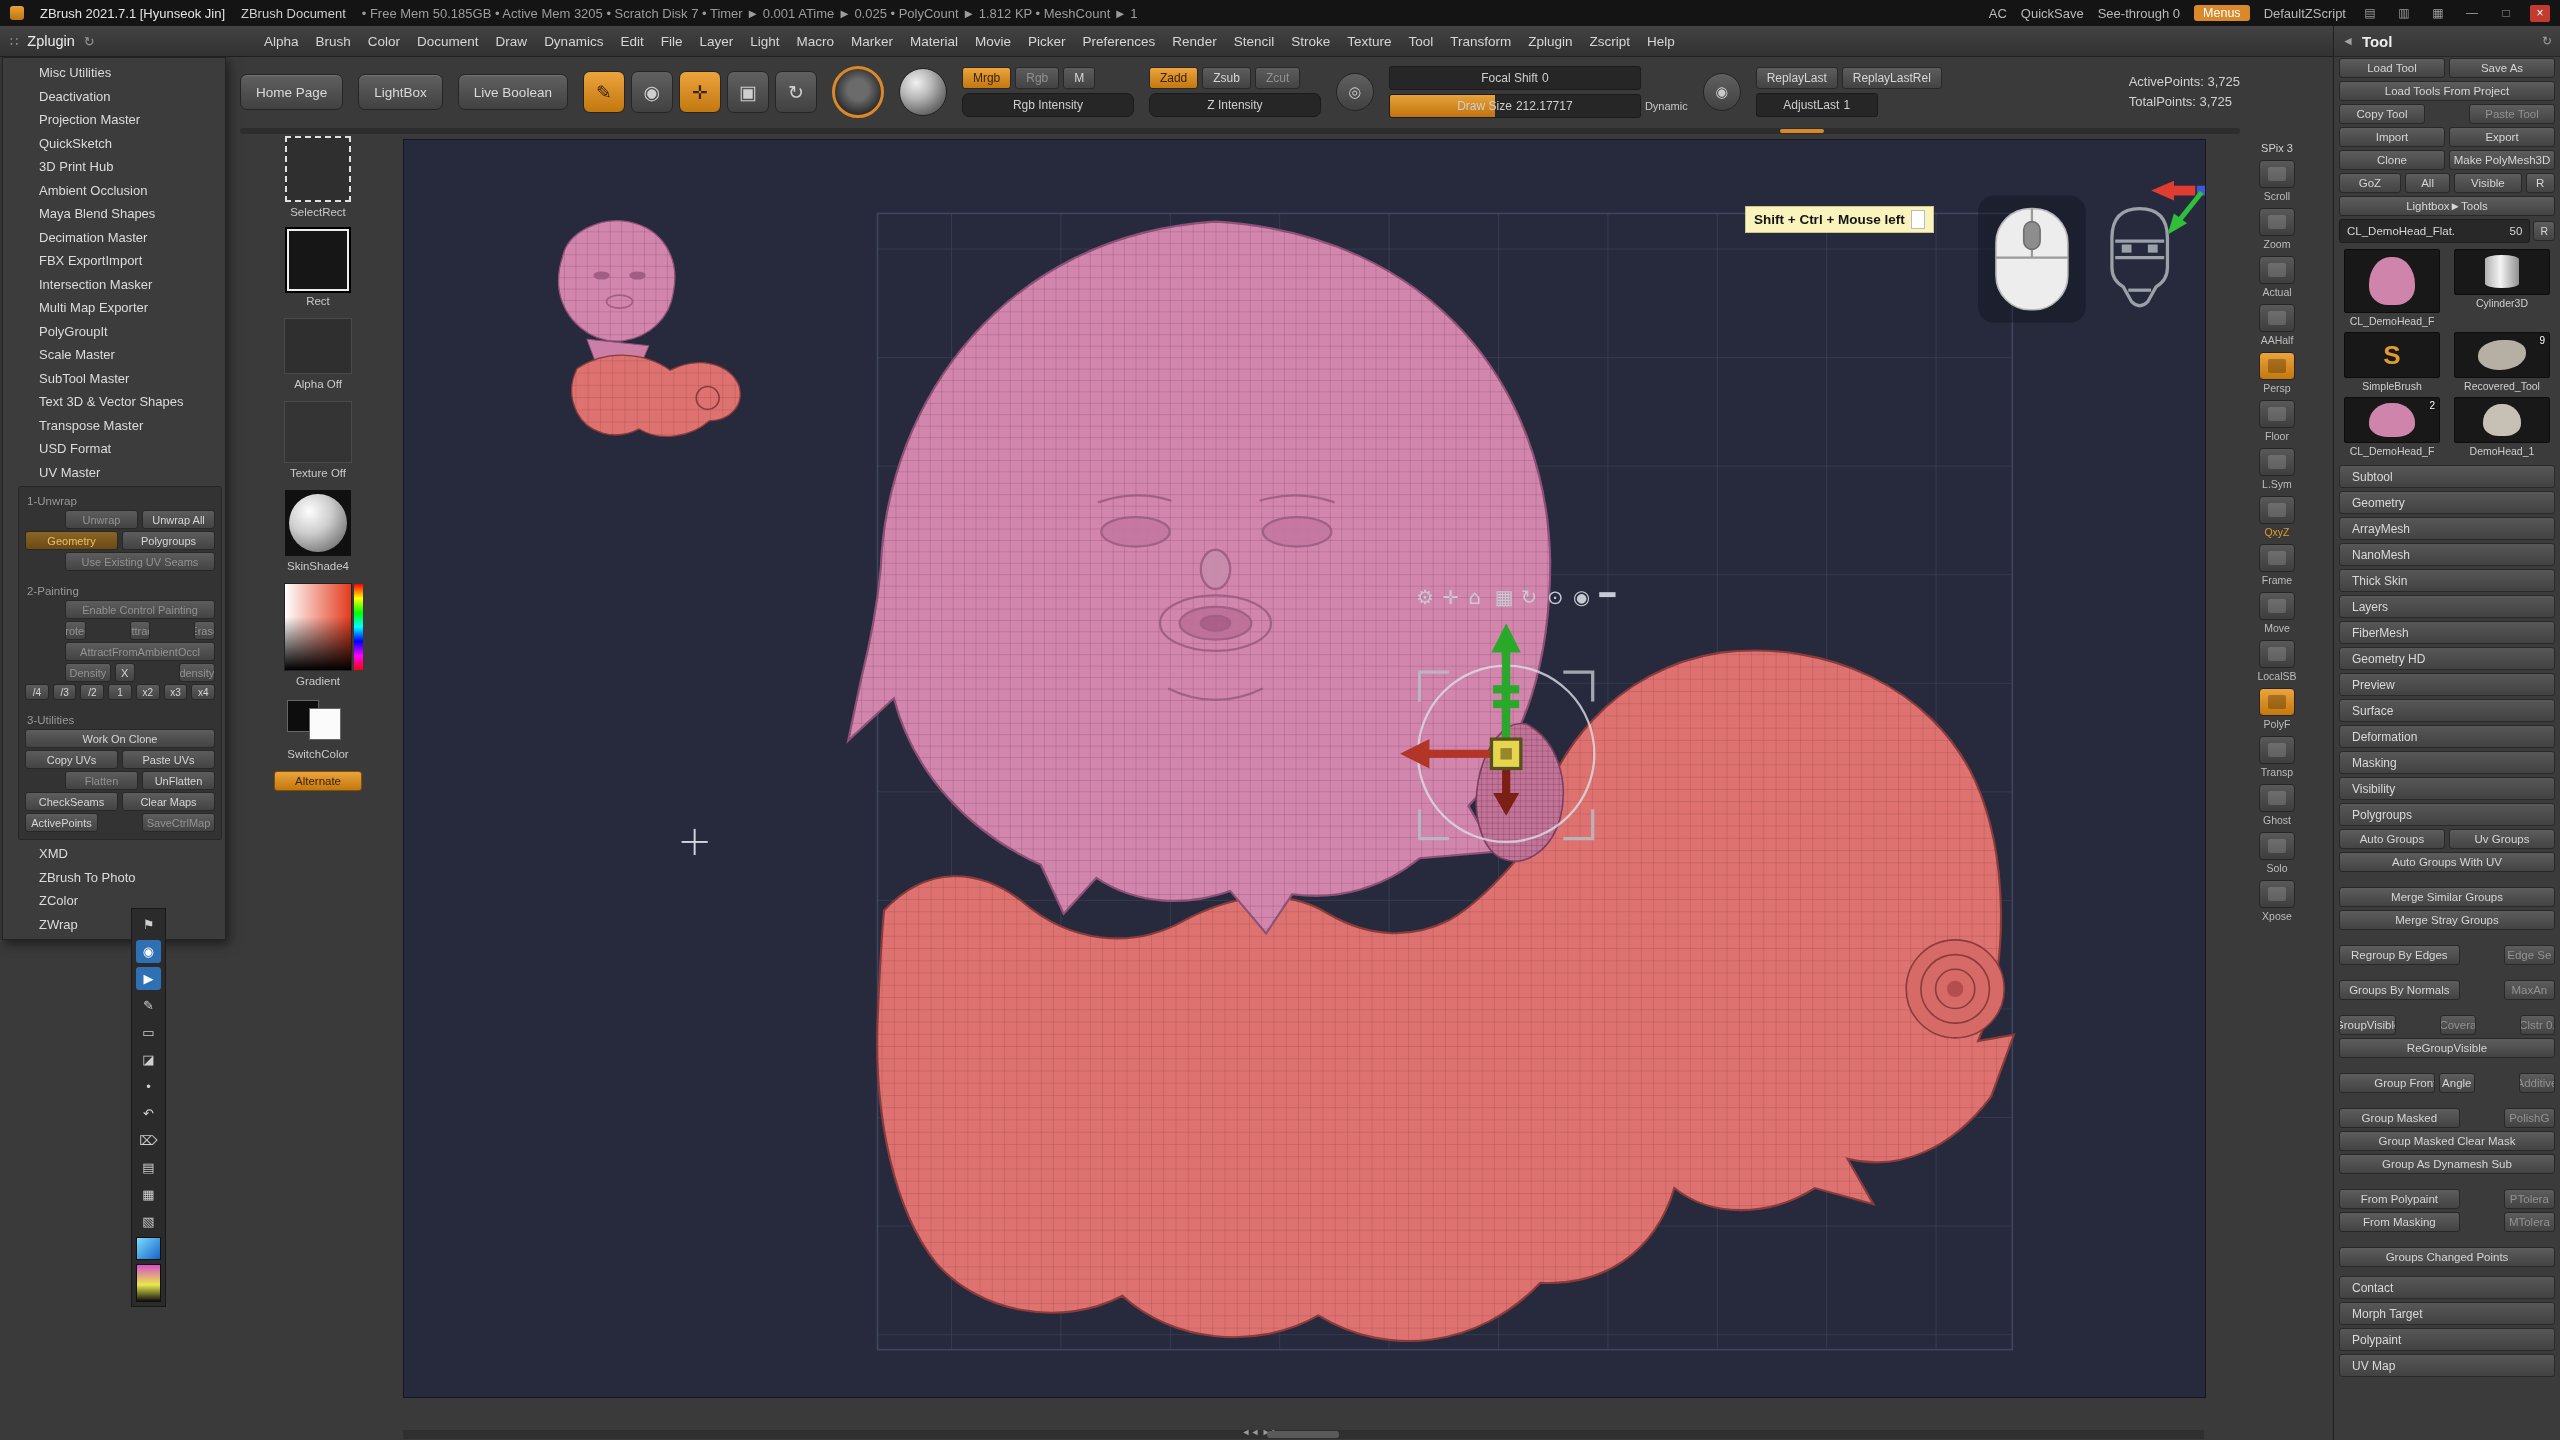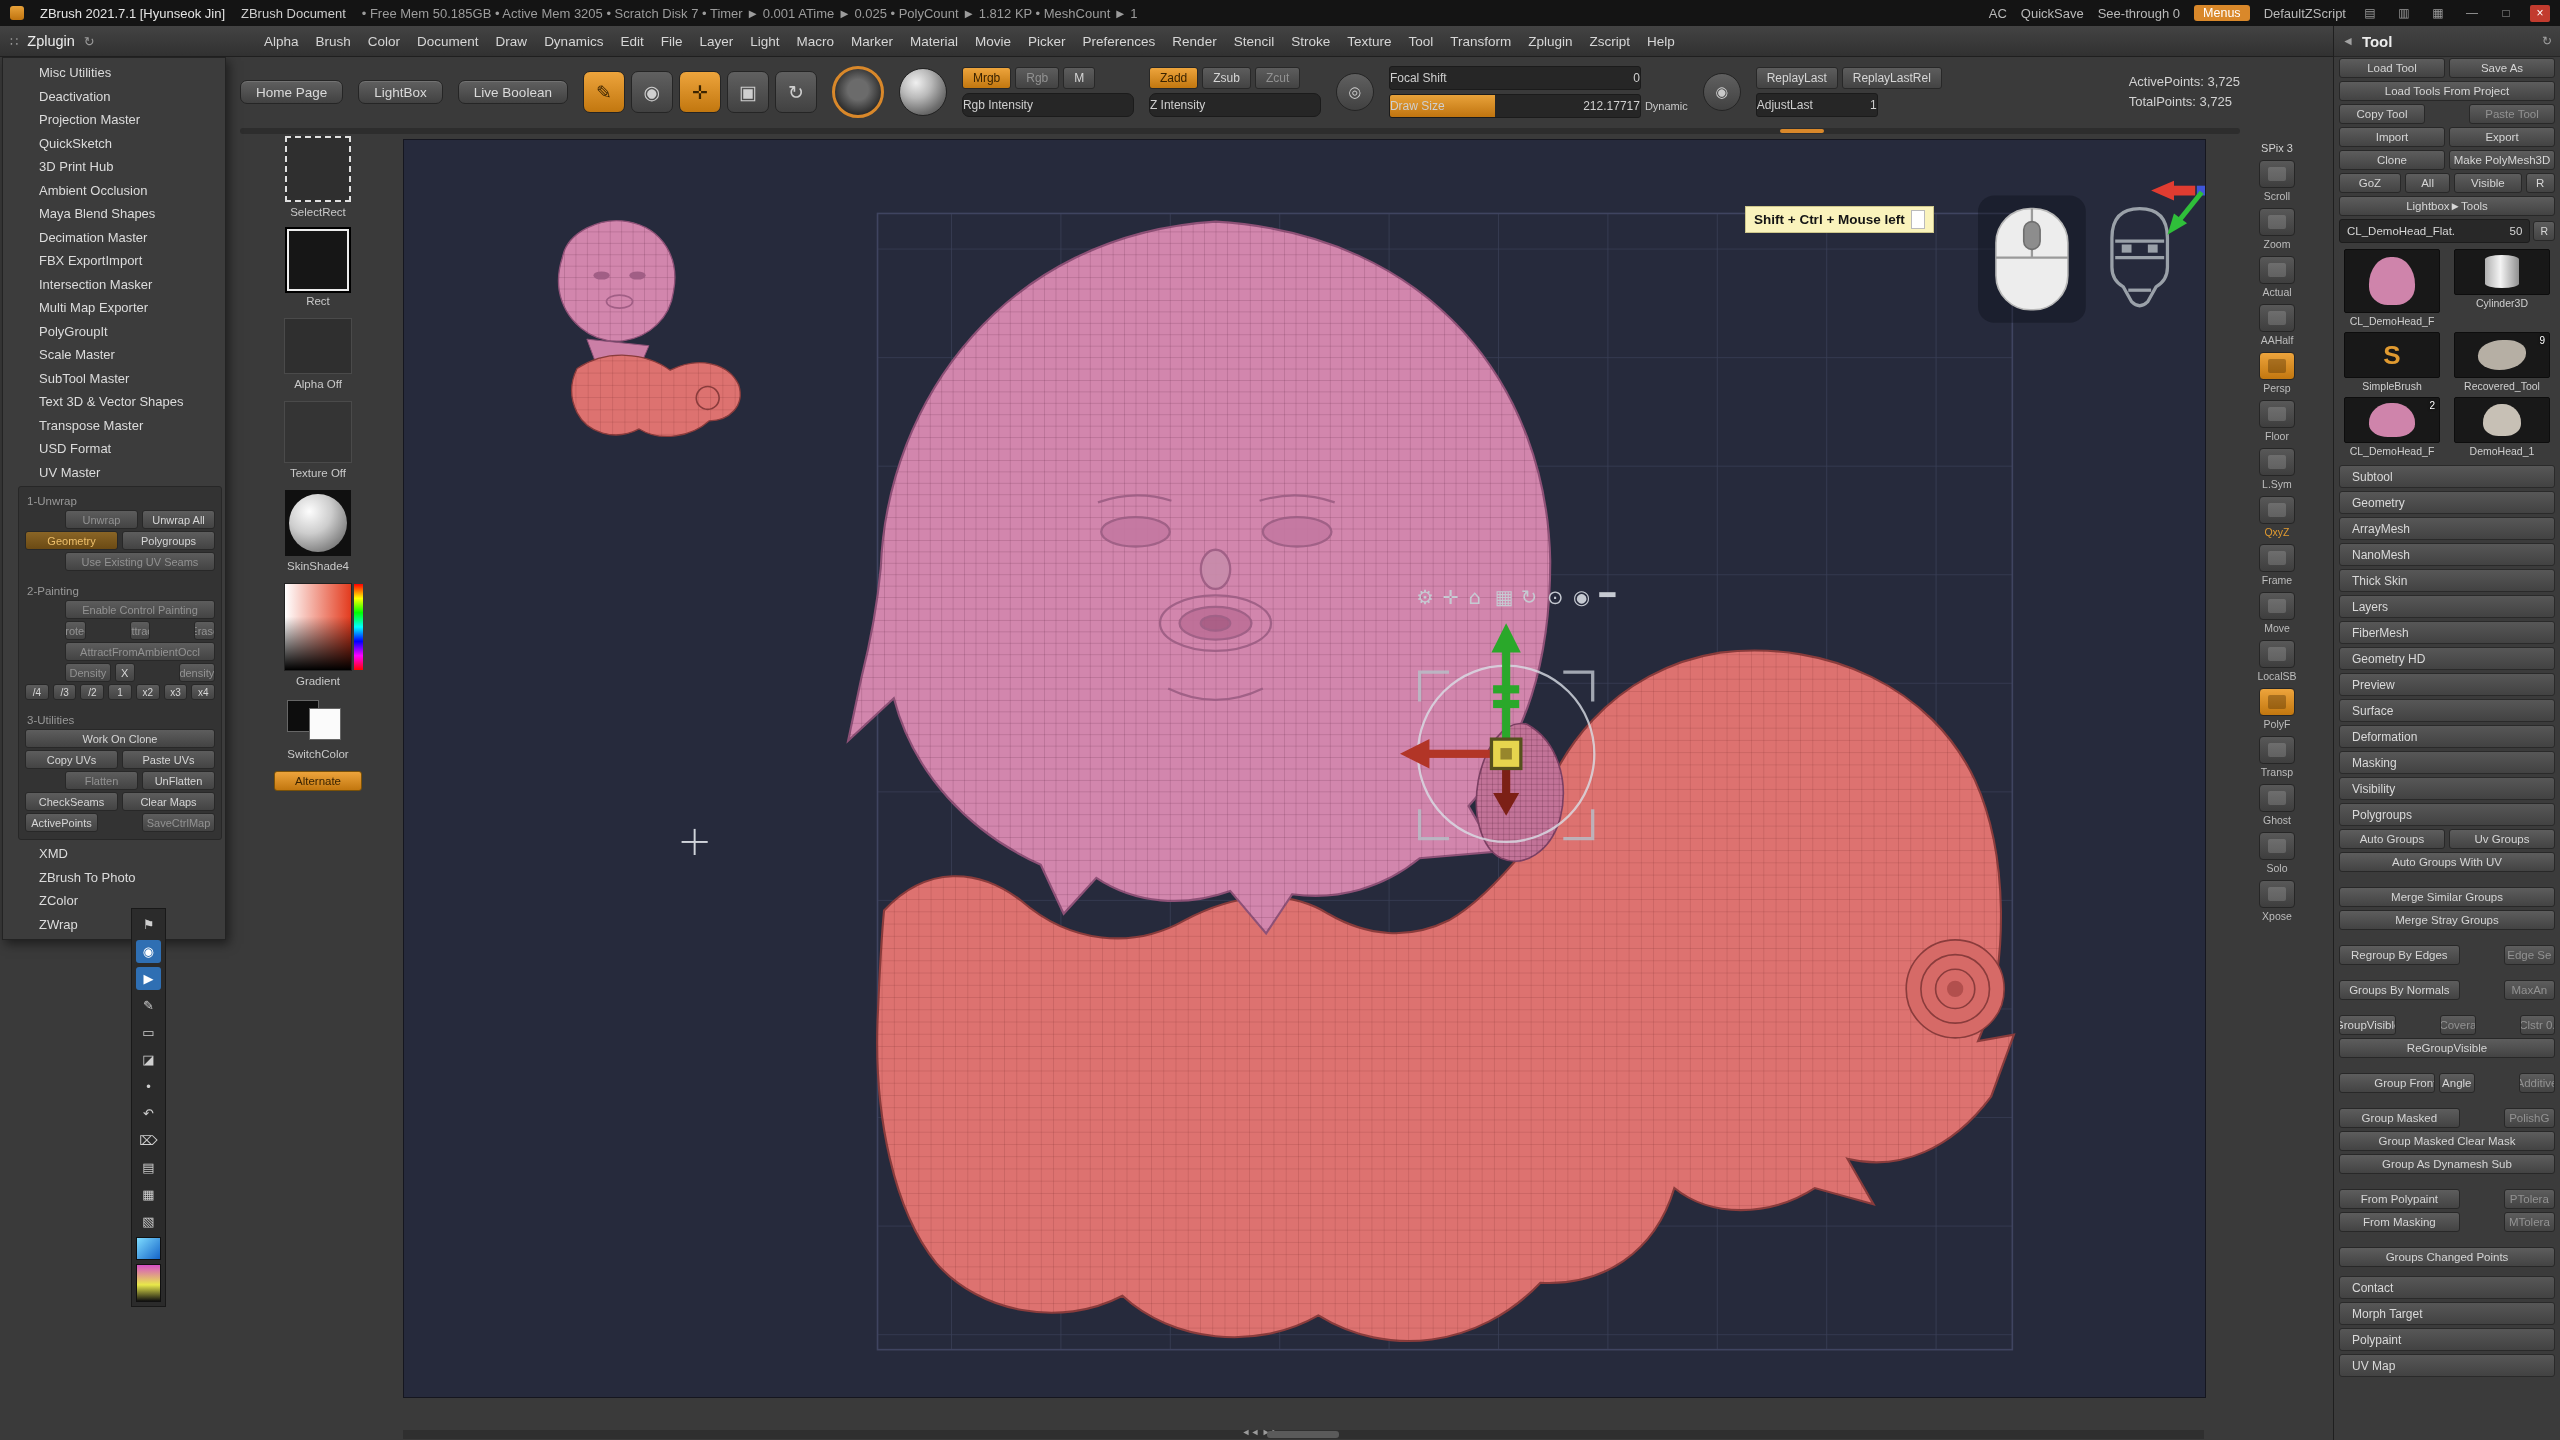--- a/index.html
+++ b/index.html
@@ -40,38 +40,38 @@
   .pbtn{flex:1 1 0;min-width:0;height:19px;background:linear-gradient(#5d5d5d,#434343);
     border:1px solid #282828;border-radius:3px;color:#d6d6d6;font-size:11px;
     display:flex;align-items:center;justify-content:center;white-space:nowrap;overflow:hidden;
     padding:0 3px;font-family:inherit;}
   .pbtn.dim{color:#929292;margin-left:40px;}
   .pbtn.mini{height:16px;font-size:10px;padding:0 1px;}
   .pbtn.amber{background:linear-gradient(#8a6526,#6b4a14);color:#eebf6a;}
   
   .toolbar{position:absolute;left:240px;top:60px;height:64px;right:320px;
     display:flex;align-items:center;gap:15px;z-index:4;}
-  .big-btn{height:24px;padding:0 15px;border-radius:7px;background:linear-gradient(#606060,#414141);
+  .big-btn{height:36px;padding:0 15px;border-radius:7px;background:linear-gradient(#606060,#414141);
     border:1px solid #252525;color:#dadada;font-size:13.5px;display:flex;align-items:center;
     box-shadow:inset 0 1px 0 rgba(255,255,255,.12);}
   .mode-row{display:flex;gap:6px;}
   .mode-btn{width:42px;height:42px;border-radius:7px;background:linear-gradient(#606060,#414141);
     border:1px solid #252525;font-size:19px;color:#cfcfcf;display:flex;align-items:center;justify-content:center;}
   .mode-btn.orange{background:linear-gradient(#eda43c,#c2770f);color:#3a2300;}
   .circle-btn{width:46px;height:46px;border-radius:50%;border:1px solid #222;}
   .brush-circle{border:3px solid #d9882a;background:radial-gradient(circle at 50% 45%,#6b6b6b 0 30%,#2c2c2c 72%);}
   .material-sphere{background:radial-gradient(circle at 35% 30%,#f0f0f0,#b9b9b9 35%,#6e6e6e 70%,#3c3c3c);}
   .stack{display:flex;flex-direction:column;gap:4px;}
   .srow{display:flex;gap:4px;align-items:center;}
   .sm-btn{height:22px;padding:0 10px;font-size:12px;background:linear-gradient(#5d5d5d,#434343);
     border:1px solid #282828;border-radius:3px;color:#d6d6d6;display:flex;align-items:center;font-family:inherit;}
   .sm-btn.orange{background:linear-gradient(#eda43c,#c2770f);color:#3a2300;}
   .sm-btn.dim{color:#929292;}
   .slider{height:22px;background:#262626;border:1px solid #1b1b1b;border-radius:3px;position:relative;
-    display:flex;align-items:center;justify-content:space-between;font-size:12px;color:#cfcfcf;overflow:hidden;gap:4px;}
+    display:flex;align-items:center;justify-content:center;font-size:12px;color:#cfcfcf;overflow:hidden;gap:4px;}
   .slider .fill{position:absolute;left:0;top:0;bottom:0;background:linear-gradient(#e8a23a,#c0740f);}
   .slider span{position:relative;z-index:1;}
   .w250{width:250px;} .w170{width:170px;border-radius:7px;} .w120{width:120px;}
   .small-circle{width:36px;height:36px;border-radius:50%;background:linear-gradient(#606060,#414141);
     border:1px solid #252525;display:flex;align-items:center;justify-content:center;color:#c9c9c9;font-size:15px;}
   .mini-label{font-size:11px;color:#c9c9c9;}
   .points{margin-left:auto;font-size:13px;color:#d2d2d2;line-height:1.55;text-align:left;white-space:nowrap;}
   .tb-strip{position:absolute;left:240px;right:320px;top:128px;height:6px;background:#2d2d2d;border-radius:3px;z-index:3;}
   .tb-strip .handle{position:absolute;left:77%;top:1px;width:44px;height:4px;background:#d9882a;border-radius:2px;}
   

